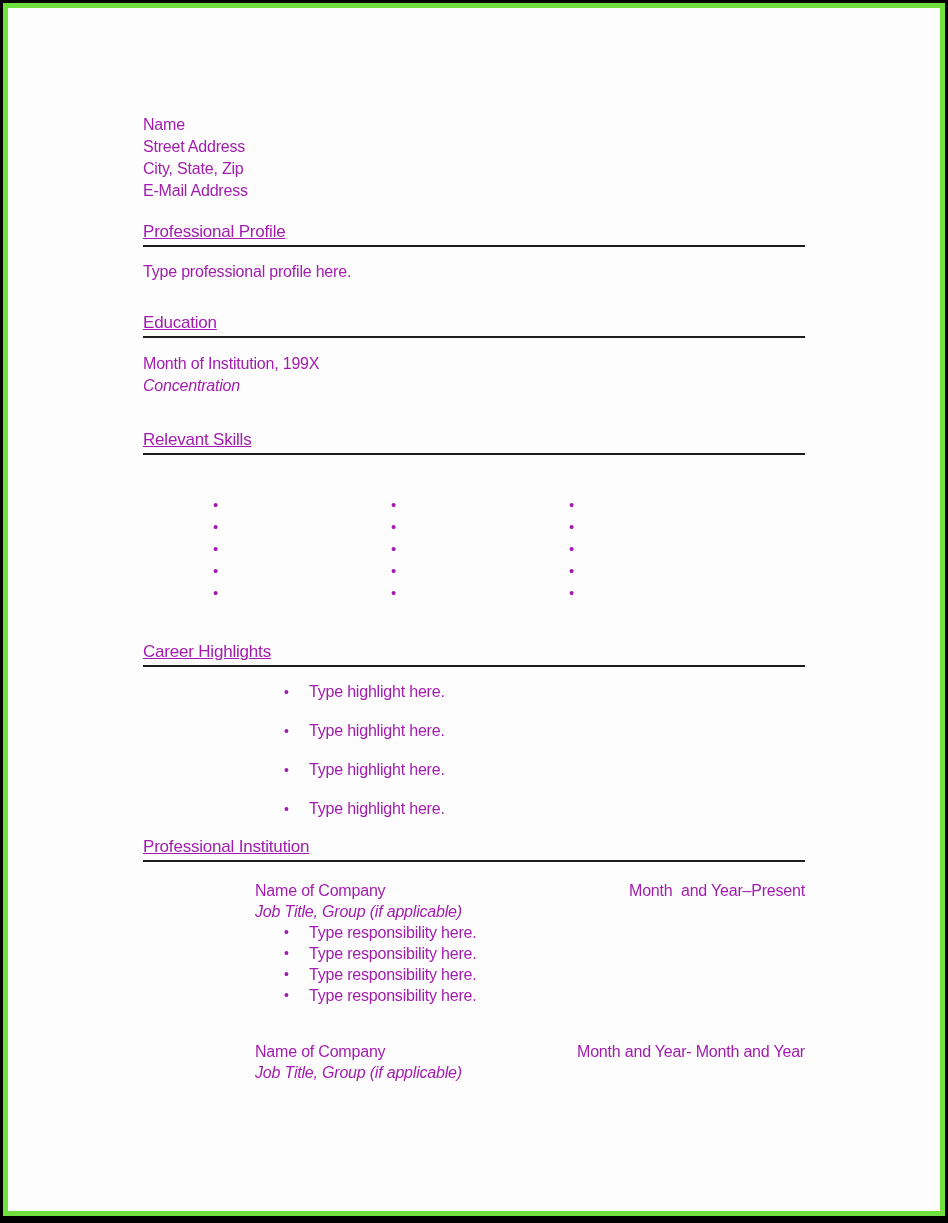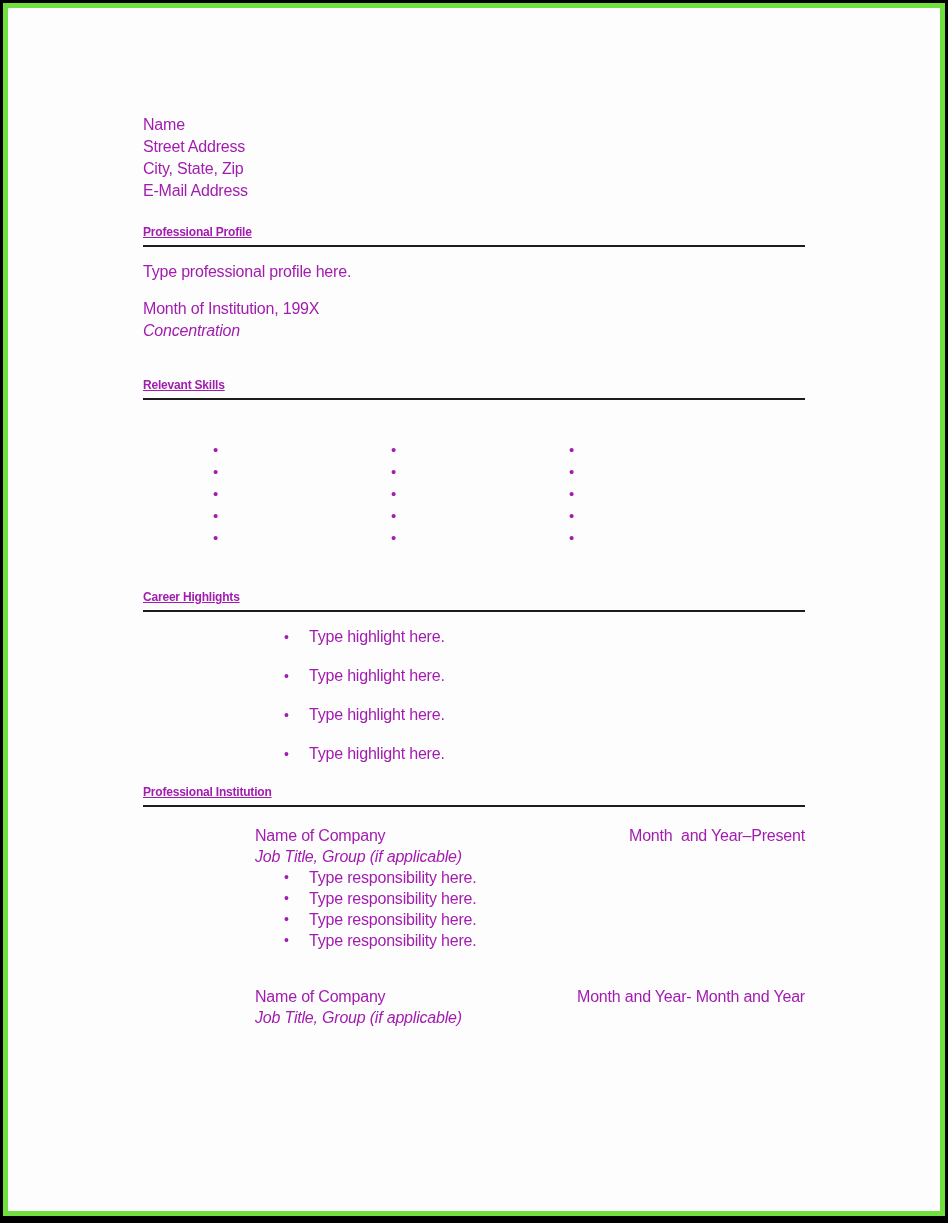--- a/index.html
+++ b/index.html
@@ -22,22 +22,22 @@
   .content {
     padding: 106px 135px 0 135px;
     color: #a21caf;
     font-size: 16px;
     letter-spacing: -0.2px;
   }
   
   .contact div { line-height: 22px; }
   
   h2 {
-    font-size: 12px;
-    font-weight: bold;
+    font-size: 17px;
+    font-weight: normal;
     line-height: 20px;
     margin: 0;
     padding-bottom: 3px;
     border-bottom: 2px solid #1c1c1c;
     text-decoration: underline;
   }
   .h-profile    { margin-top: 20px; }
   .h-education  { margin-top: 30px; }
   .h-skills     { margin-top: 33px; }
   .h-highlights { margin-top: 38px; }
@@ -80,20 +80,21 @@
         <div>City, State, Zip</div>
         <div>E-Mail Address</div>
       </div>
 
       <div>
         <h2 class="h-profile">Professional Profile</h2>
         <div class="indent profile-body">Type professional profile here.</div>
       </div>
 
       <div>
+        <h2 class="h-education">Education</h2>
         <div class="indent edu-block">
           <div>Month of Institution, 199X</div>
           <div class="italic">Concentration</div>
         </div>
       </div>
 
       <div>
         <h2 class="h-skills">Relevant Skills</h2>
         <div class="skills-grid">
           <div class="skill-col">

